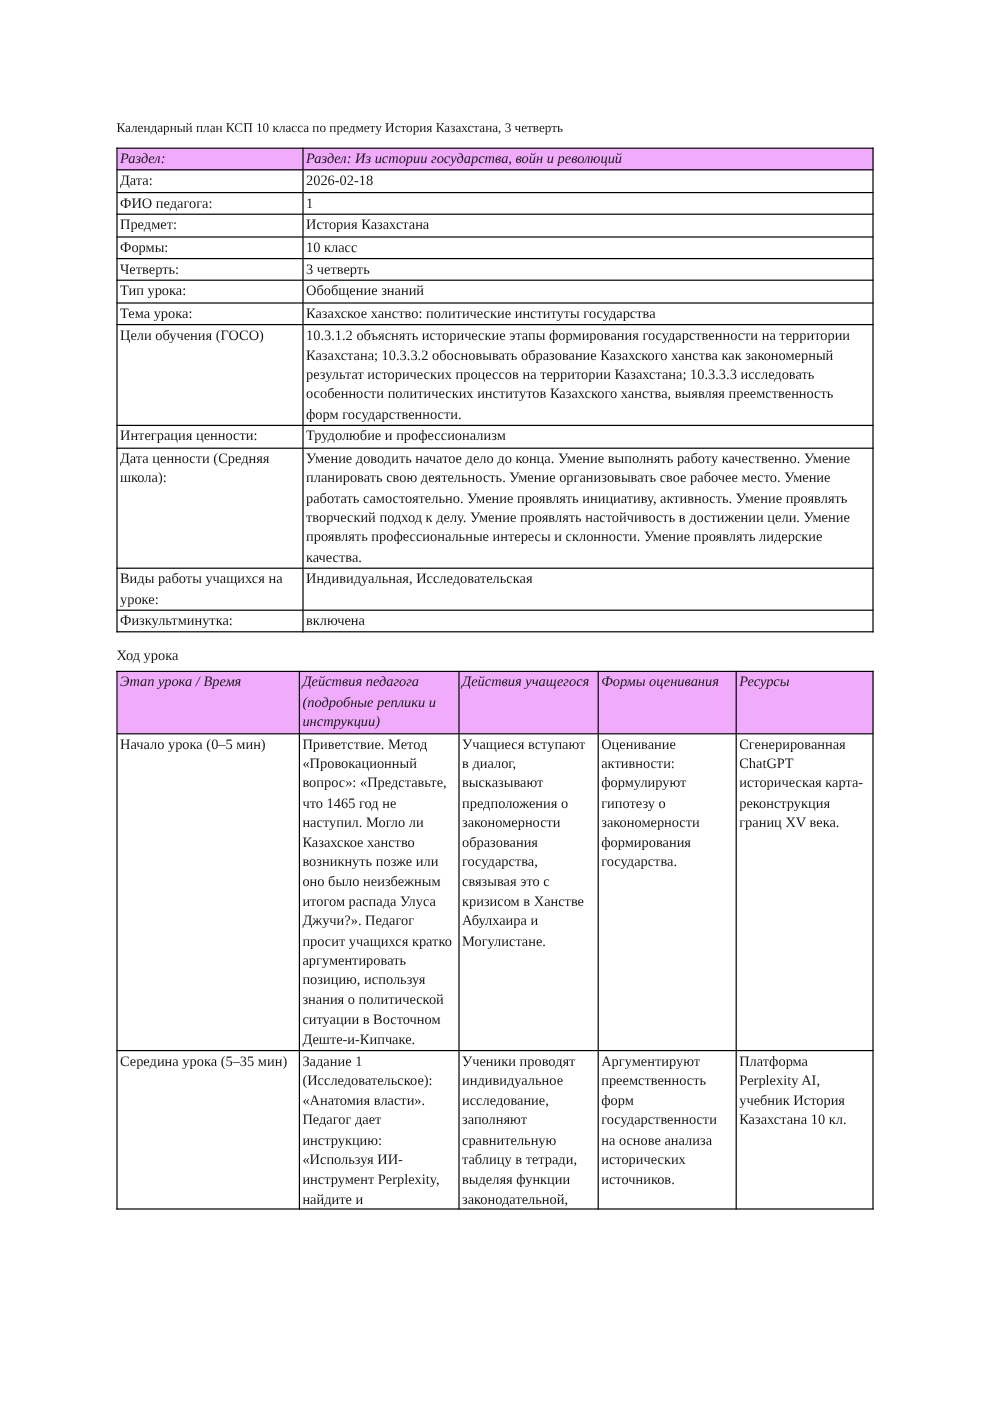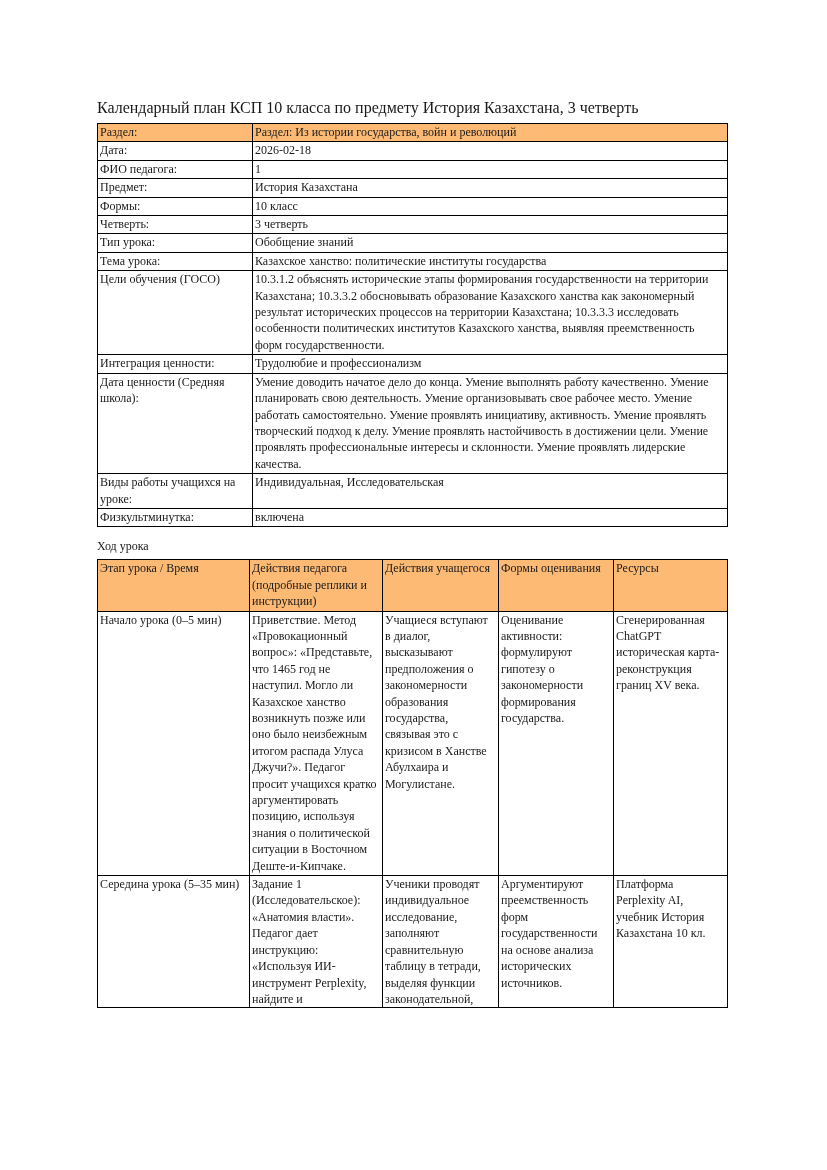--- a/index.html
+++ b/index.html
@@ -11,39 +11,39 @@
     font-size: 12px;
     color: #1a1a1a;
   }
   .page-content {
     position: absolute;
     left: 97px;
     top: 100px;
     width: 630px;
   }
   .doc-title {
-    font-size: 16px;
+    font-size: 11px;
     line-height: 15px;
     margin-bottom: 8px;
     white-space: nowrap;
   }
   table {
     border-collapse: collapse;
     table-layout: fixed;
     width: 630px;
   }
   td {
     border: 1px solid #000;
     vertical-align: top;
     padding: 0 3px 1px 2px;
     line-height: 16.4px;
     overflow-wrap: break-word;
     word-wrap: break-word;
   }
-  tr.shaded td { background: #fdba74; }
+  tr.shaded td { background: #f0abfc; font-style: italic; }
   .section-heading {
     line-height: 16px;
     margin: 11px 0 5px 0;
   }
   
   table.info-table col.c-label { width: 155px; }
   table.info-table col.c-value { width: 475px; }
   
   table.lesson-table col.c1 { width: 152px; }
   table.lesson-table col.c2 { width: 133px; }

